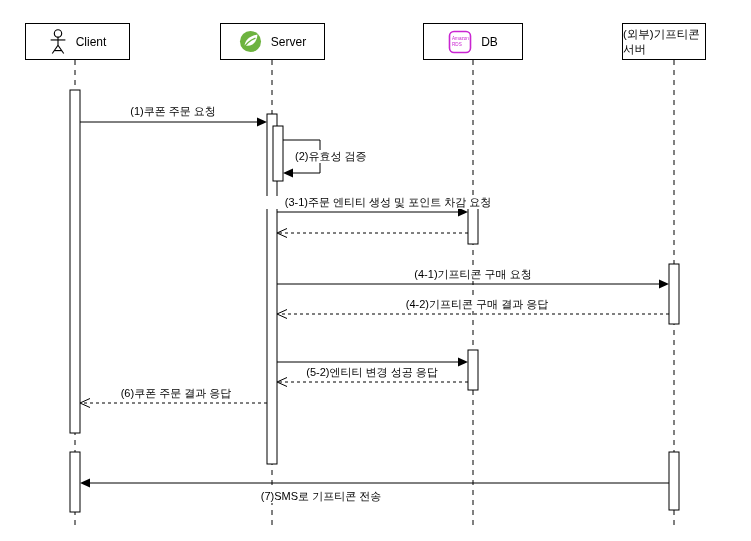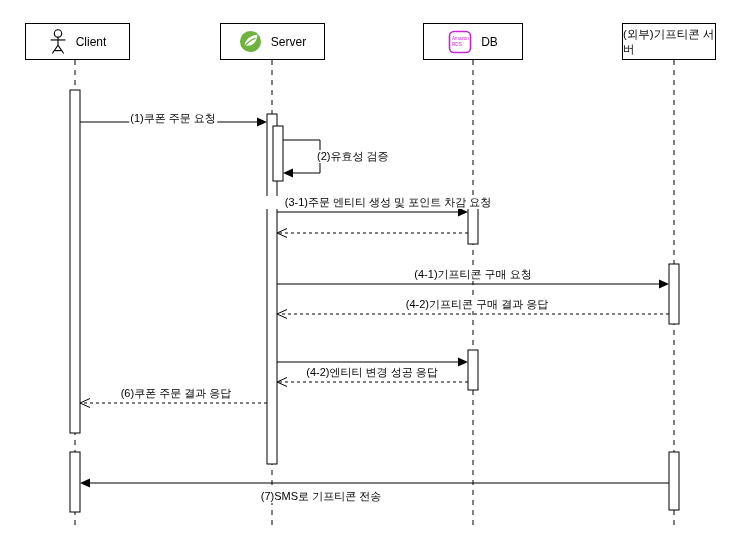--- a/index.html
+++ b/index.html
@@ -148,26 +148,26 @@
     <span class="p-icon">
       <svg width="23" height="23" viewBox="0 0 24 24">
         <circle cx="12" cy="12" r="11" fill="#6DB33F"></circle>
         <path d="M19.3 4.6 C18.6 12.2 14.4 16.4 8.7 16.5 C7.6 16.5 6.6 16.3 5.8 15.9 C6.7 10.4 10.9 6.4 19.3 4.6 Z" fill="#ffffff"></path>
         <path d="M4.6 19.6 C7.4 13.8 11.6 10.6 17.2 8.4" stroke="#6DB33F" stroke-width="1.4" fill="none"></path>
       </svg>
     </span>
     <span>Server</span>
   </div>
 
-  <div class="participant" style="left:622px; width:94px; font-size:11.5px;">
+  <div class="participant" style="left:622px; width:84px; font-size:11.5px;">
     <span>(외부)기프티콘 서버</span>
   </div>
 
-  <div class="msg-label" style="left:173px; top:112px;text-align:center;">(1)쿠폰 주문 요청</div>
-  <div class="msg-label left-anchor" style="left:294px; top:150px;margin-left:22px;">(2)유효성 검증</div>
+  <div class="msg-label" style="left:173px; top:105px;text-align:center;">(1)쿠폰 주문 요청</div>
+  <div class="msg-label left-anchor" style="left:294px; top:150px;">(2)유효성 검증</div>
   <div class="msg-label" style="left:372px; top:196px;padding-left:33px;">(3-1)주문 엔티티 생성 및 포인트 차감 요청</div>
   <div class="msg-label" style="left:473px; top:268px;">(4-1)기프티콘 구매 요청</div>
   <div class="msg-label" style="left:477px; top:298px;">(4-2)기프티콘 구매 결과 응답</div>
-  <div class="msg-label" style="left:372px; top:366px;">(4-2)엔티티 변경 성공 응답</div>
+  <div class="msg-label" style="left:372px; top:366px;">(5-2)엔티티 변경 성공 응답</div>
   <div class="msg-label" style="left:176px; top:387px;">(6)쿠폰 주문 결과 응답</div>
   <div class="msg-label" style="left:321px; top:490px;">(7)SMS로 기프티콘 전송</div>
 
 </div>
 
 </body></html>

